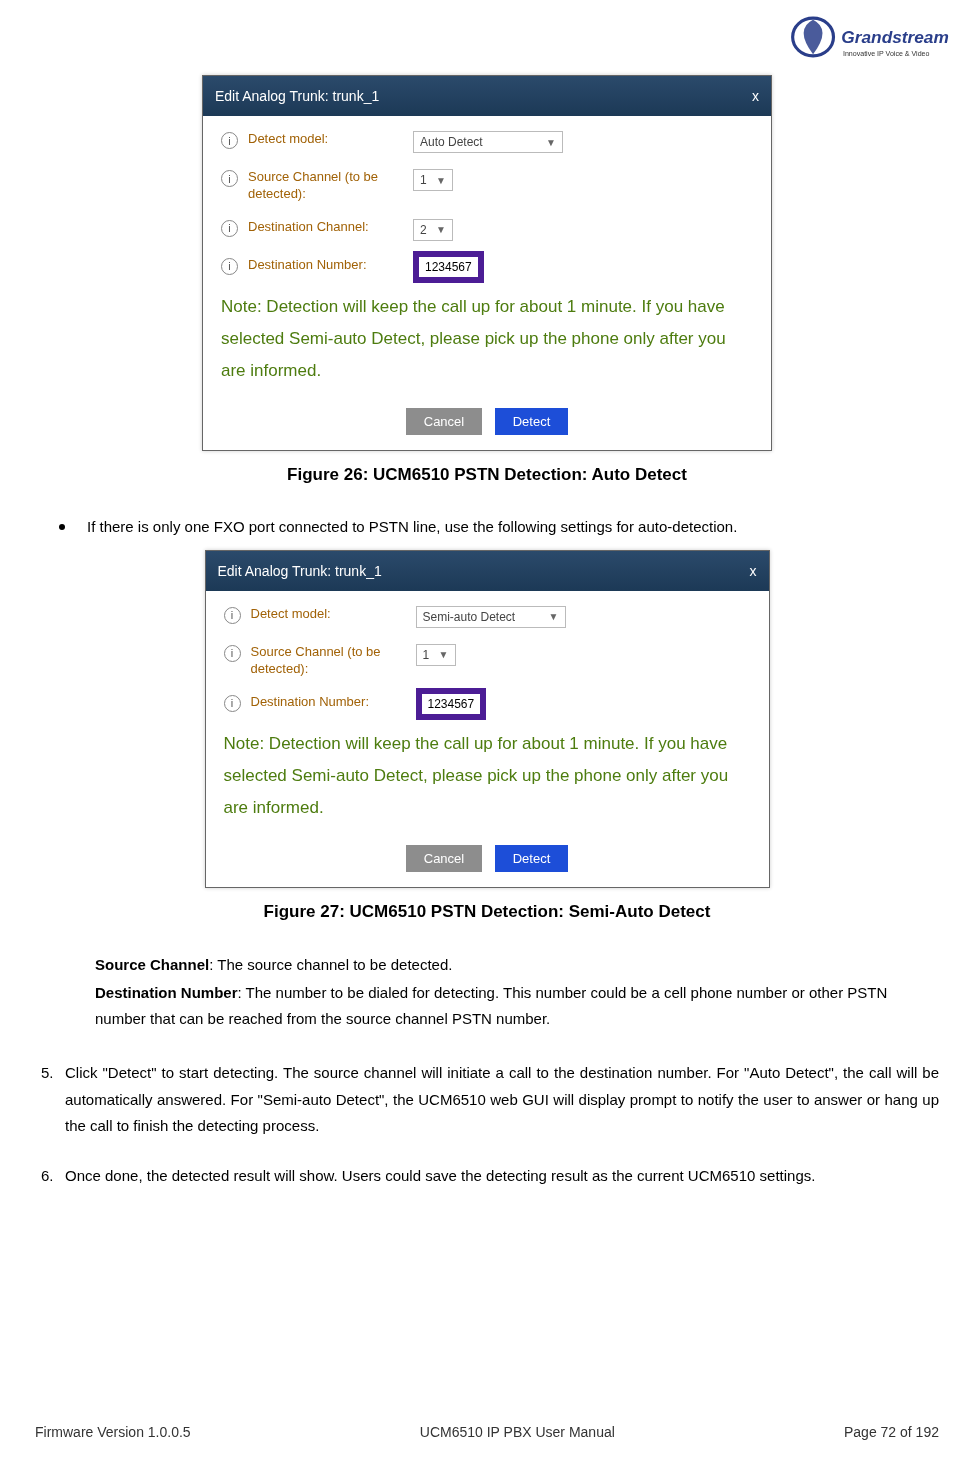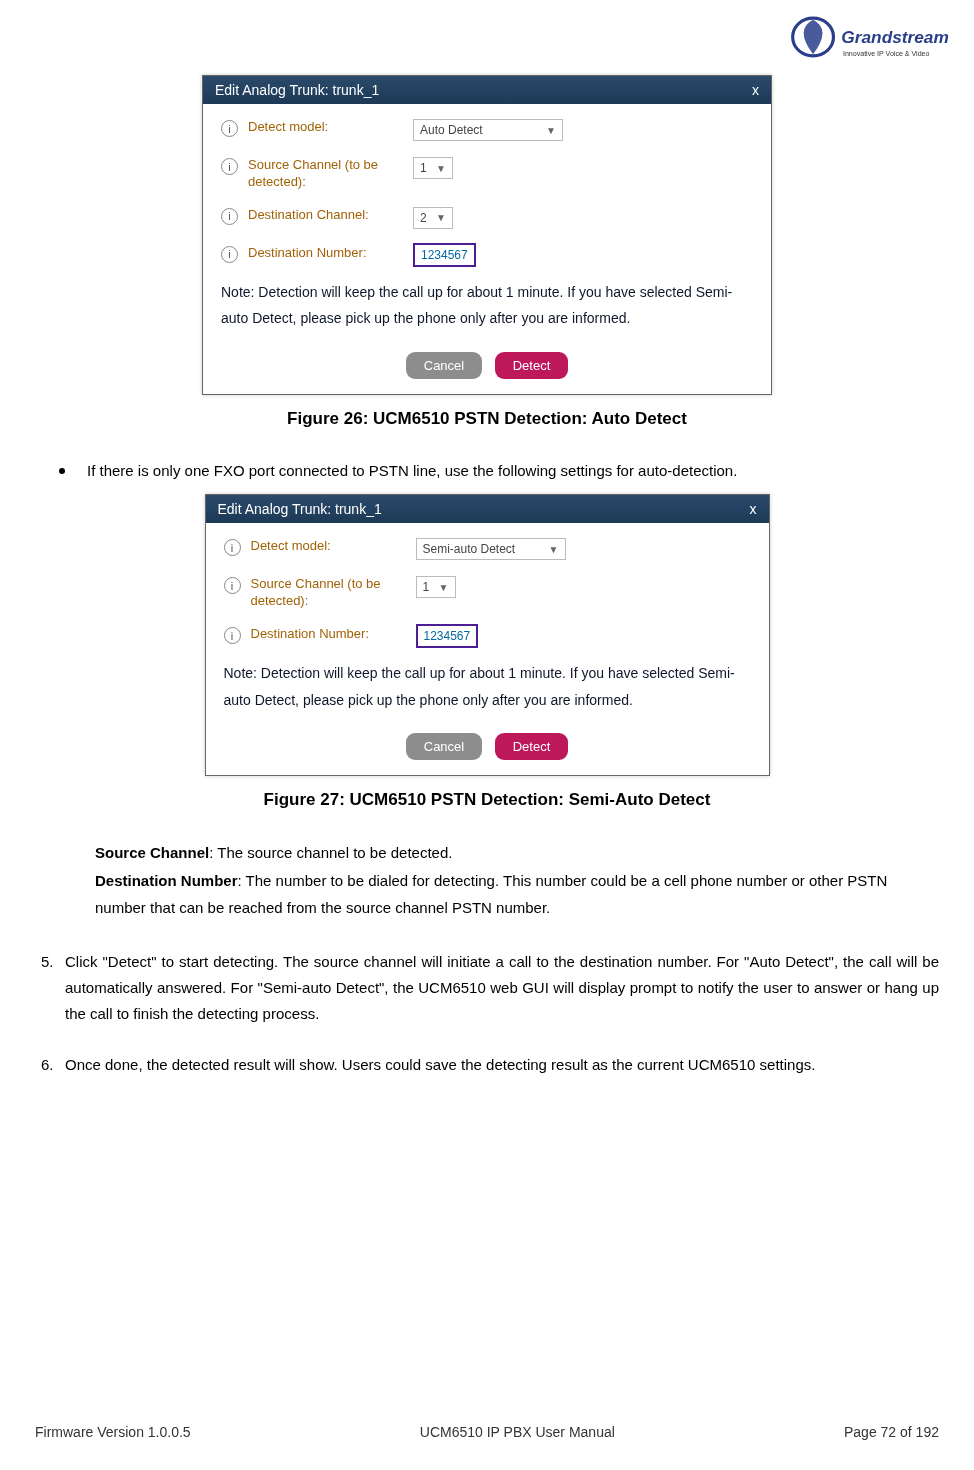--- a/index.html
+++ b/index.html
@@ -24,21 +24,21 @@
     border: 1px solid #666;
     background: #f8f8f8;
     margin: 55px auto 0 auto;
     width: 570px;
     box-shadow: 0 0 4px rgba(0,0,0,.2);
   }
   .dialog.sm { width: 565px; margin-top: 12px; }
   .dialog-header {
     background: linear-gradient(#2b4a6b, #1c3956);
     color: #fff;
-    padding: 6px 12px;
+    padding: 12px 12px;
     font-size: 14px;
     display: flex;
     justify-content: space-between;
     align-items: center;
   }
   .dialog-header .close { color:#fff; font-size:14px; }
   .dialog-body { background:#fff; padding: 15px 18px 12px 18px; }
   .form-row { display:flex; align-items:flex-start; margin-bottom:16px; }
   .form-row .icon-info {
     width:17px;height:17px;border:1px solid #888;border-radius:50%;
@@ -49,28 +49,28 @@
   .form-row .ctrl { }
   .select {
     border:1px solid #bbb; background:#fff; font-size:12px;
     padding:3px 6px; display:inline-flex; align-items:center; gap:8px;
     color:#444;
   }
   .select.wide{ width:150px; justify-content:space-between;}
   .select.sm{ width:40px; justify-content:space-between;}
   .select .caret{ font-size:10px; color:#666;}
   .txt {
-    border:2px solid #4c1d95; padding:3px 6px; font-size:12px; width:150px; color:#0369a1;
-  }
-  .note { font-size:14px; color:#0f172a; line-height:1.9;}
+    border:6px solid #4c1d95; padding:3px 6px; font-size:12px; width:150px; color:#000000;
+  }
+  .note { font-size:17px; color:#4d7c0f; line-height:1.9;}
   .dialog-footer{ padding: 8px 0 15px 0; text-align:center; background:#fff;}
-  .btn{ display:inline-block; border:none; border-radius:9px; color:#fff;
+  .btn{ display:inline-block; border:none; border-radius:0; color:#fff;
     font-size:13px; padding:6px 18px; margin:0 4px;}
   .btn-cancel{ background:#8d8d8d;}
-  .btn-detect{ background:#be185d;}
+  .btn-detect{ background:#1d4ed8;}
   .caption{ text-align:center; font-size:17px; font-weight:bold; margin:14px 0 30px 0;}
   .bullet-wrap{ margin: 0 0 8px 0;}
   .bullet-row{ display:flex; align-items:flex-start; font-size:15px; line-height:1.55;}
   .bullet-dot{ width:6px;height:6px;background:#000;border-radius:50%;margin:9px 22px 0 24px;flex-shrink:0;}
   .para-block{ font-size:15px; line-height:1.75; margin: 0 0 0 60px;}
   .para-block p{ margin-bottom:2px;}
   .para-block .bold{ font-weight:bold;}
   .num-list{ margin:28px 0 0 0; font-size:15px; line-height:1.75;}
   .num-item{ display:flex; margin-bottom:24px;}
   .num-item .num{ width:30px; flex-shrink:0; text-align:left; padding-left:6px;}

